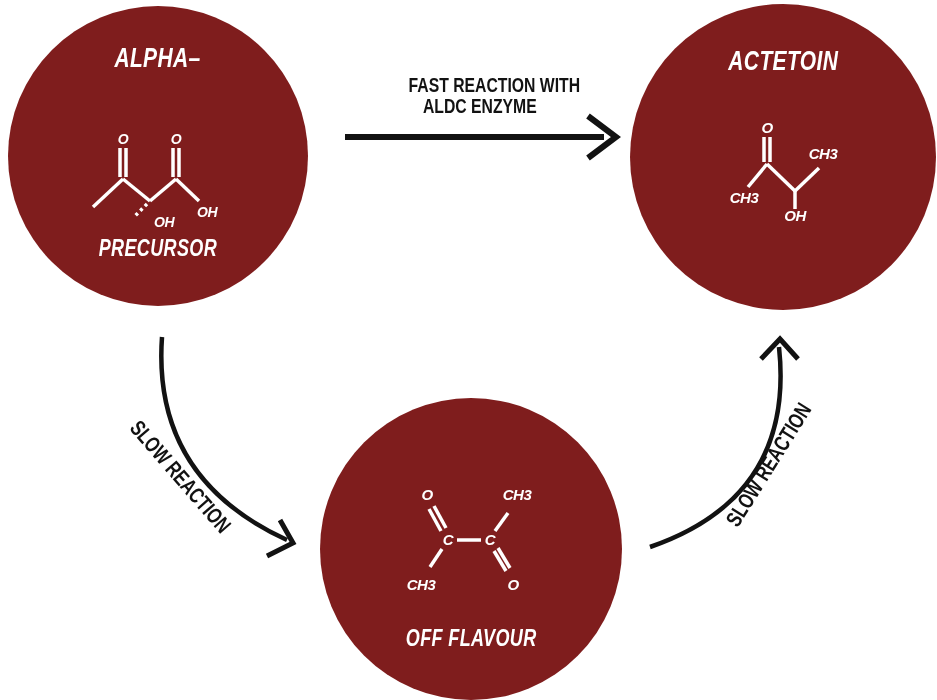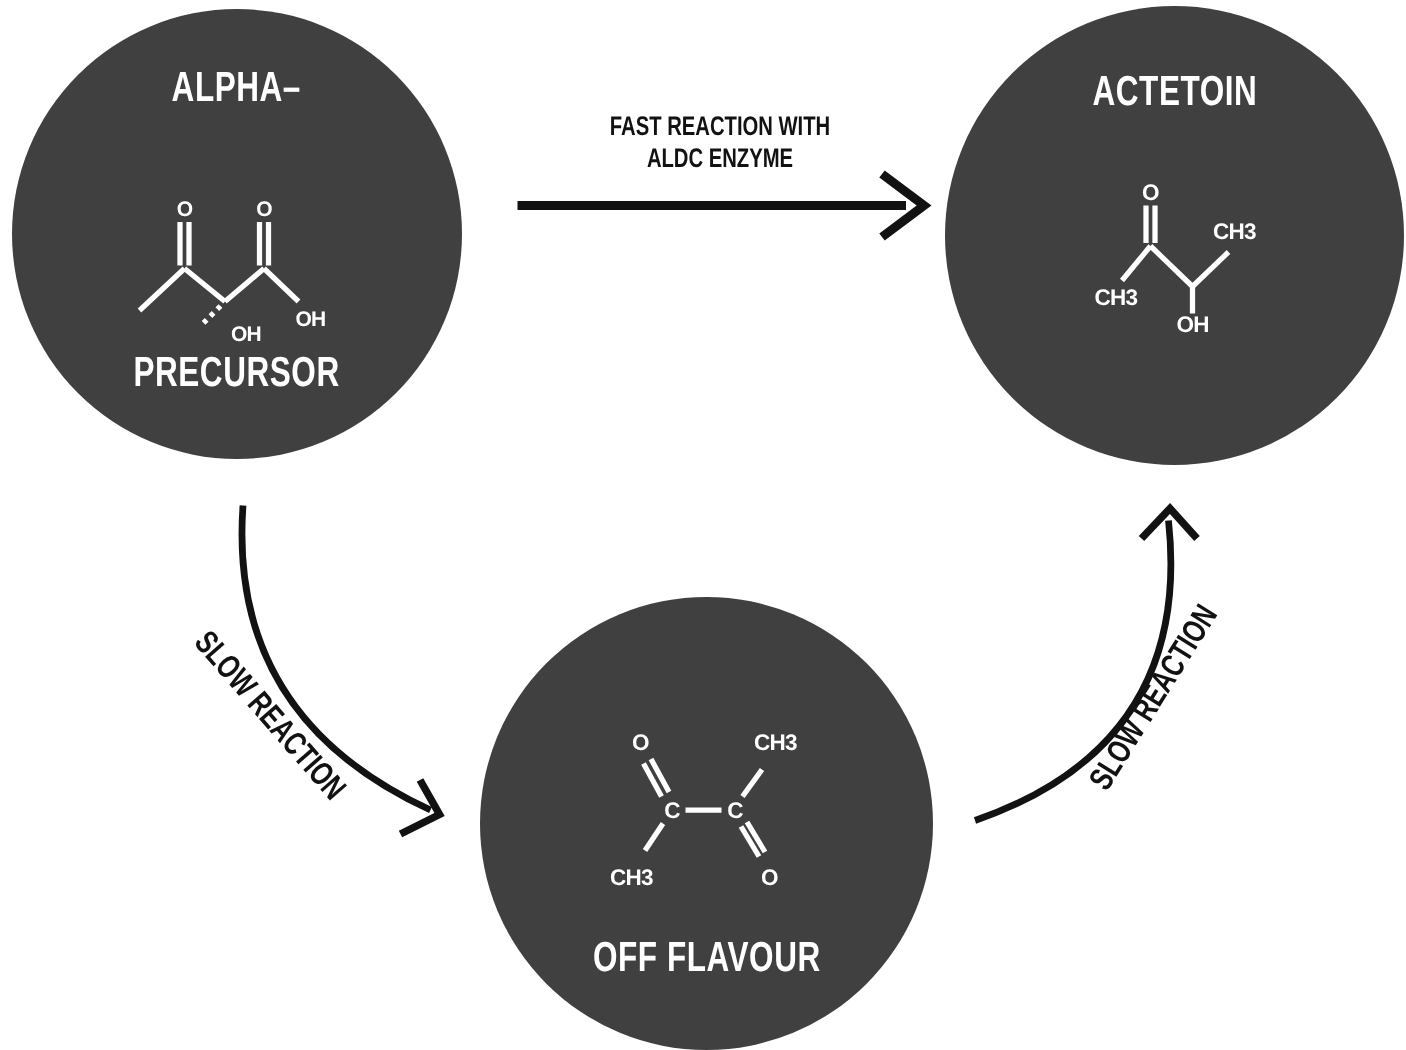--- a/index.html
+++ b/index.html
@@ -1,35 +1,35 @@
 <!DOCTYPE html>
 <html><head>
 <meta charset="utf-8">
 <style>
   html,body{margin:0;padding:0;background:#ffffff;}
   .canvas{
     position:relative;width:937px;height:700px;background:#ffffff;overflow:hidden;
     font-family:"Liberation Sans",sans-serif;font-weight:700;color:#121212;
   }
   .circle{
-    position:absolute;border-radius:50%;background:#404040;color:#ffffff;
+    position:absolute;border-radius:50%;background:#7f1d1d;color:#ffffff;font-style:italic;
   }
   .circle-alpha{left:8px;top:6px;width:300px;height:300px;}
   .circle-acetoin{left:630px;top:4px;width:306px;height:306px;}
   .circle-diacetyl{left:320px;top:398px;width:302px;height:302px;}
   .node-title{position:absolute;left:0;right:0;text-align:center;font-size:28px;line-height:41px;letter-spacing:.5px;}
-  .node-caption{position:absolute;left:0;right:0;text-align:center;font-size:28px;line-height:28px;letter-spacing:.5px;}
+  .node-caption{position:absolute;left:0;right:0;text-align:center;font-size:24px;line-height:28px;letter-spacing:.5px;}
   .ctext{display:inline-block;transform:scaleX(.75);transform-origin:50% 50%;white-space:nowrap;}
   .struct{position:absolute;}
   .struct line,.struct path{stroke:#ffffff;stroke-width:3.5;fill:none;stroke-linecap:butt;}
   .struct text{font-family:"Liberation Sans",sans-serif;font-weight:700;fill:#ffffff;font-size:15px;letter-spacing:-.5px;text-anchor:middle;}
   .struct-alpha text{font-size:14px;}
   .arrow-layer{position:absolute;left:0;top:0;width:937px;height:700px;pointer-events:none;}
   .arrow-layer line,.arrow-layer path,.arrow-layer polyline{stroke:#121212;fill:none;stroke-linejoin:miter;}
-  .label-fast{position:absolute;left:380px;top:74px;width:200px;text-align:center;font-size:18px;line-height:21px;}
+  .label-fast{position:absolute;left:380px;top:74px;width:200px;text-align:center;font-size:21px;line-height:21px;}
   .label-slow{position:absolute;font-size:22px;white-space:nowrap;}
   .label-slow-left{left:180px;top:477px;transform:translate(-50%,-50%) rotate(49deg);}
   .label-slow-right{left:769px;top:465px;transform:translate(-50%,-50%) rotate(-58deg);}
 </style>
 </head>
 <body>
 
 <div class="canvas">
 
   <svg class="arrow-layer" viewBox="0 0 937 700">

